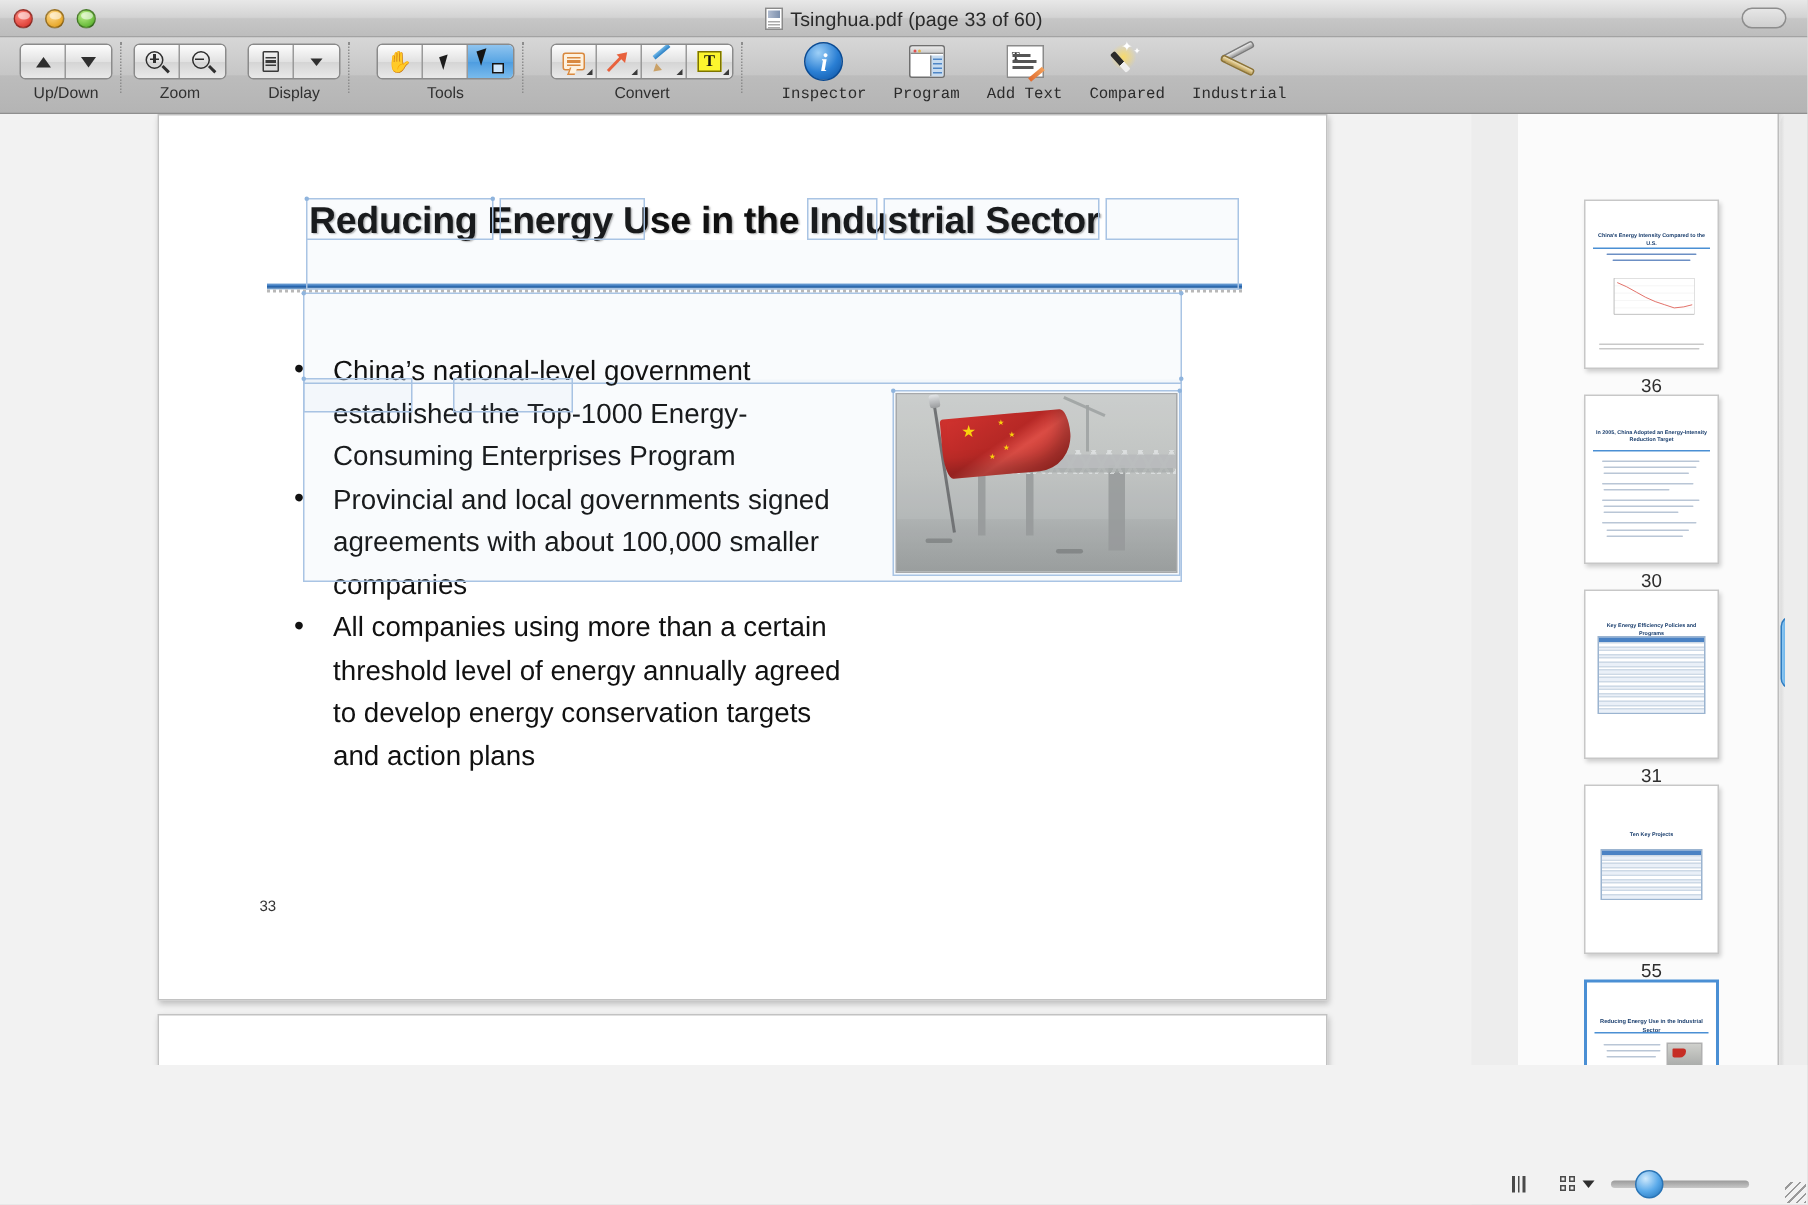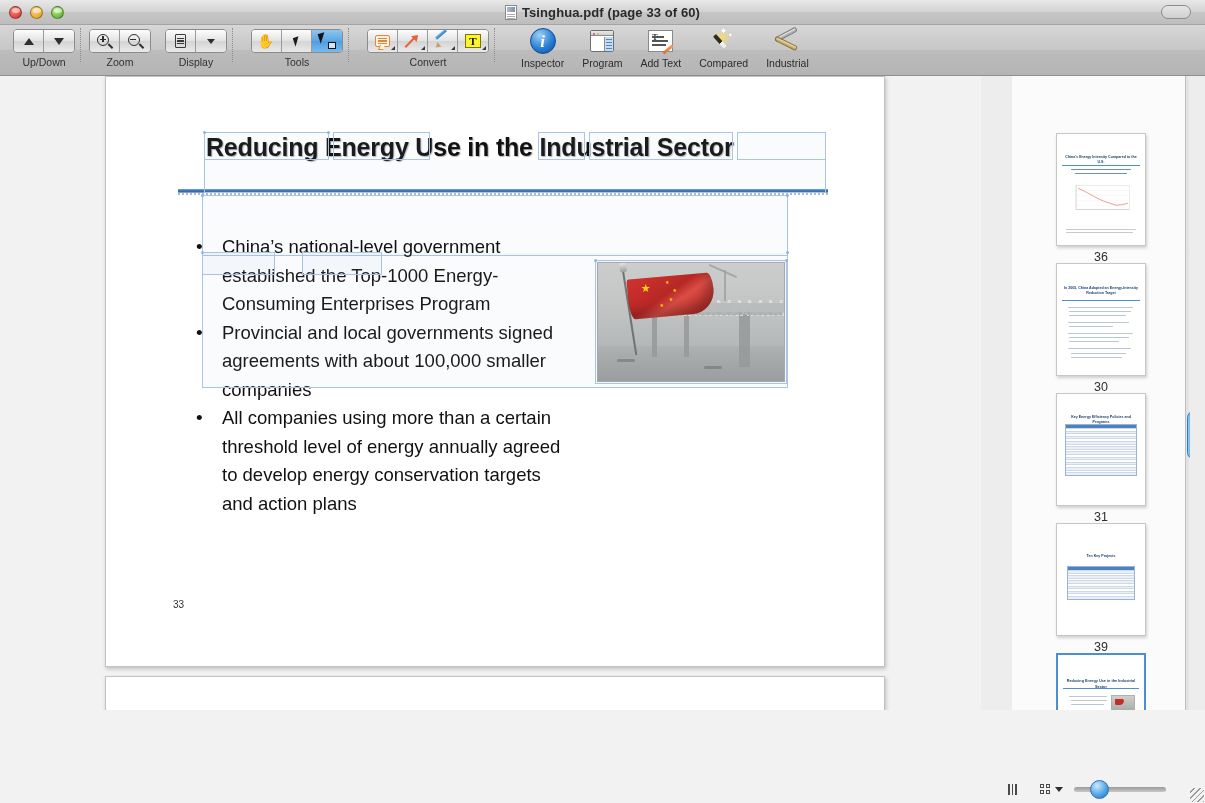--- a/index.html
+++ b/index.html
@@ -15,21 +15,21 @@
     width: 1205px; height: 803px;
     background: #d4d4d4;
   }
 
   
   .titlebar {
     position: absolute; left: 0; top: 0;
     width: 1205px; height: 25px;
     background: linear-gradient(to bottom, #e8e8e8 0%, #d3d3d3 48%, #c6c6c6 52%, #bdbdbd 100%);
     border-bottom: 1px solid #a3a3a3;
-    display: flex; align-items: center; font-weight: bold;
+    display: flex; align-items: center;
   }
   .win-buttons { display: flex; gap: 8px; margin-left: 9px; }
   .win-dot {
     width: 13px; height: 13px; border-radius: 50%;
     border: 1px solid rgba(0,0,0,.35);
     position: relative;
   }
   .win-dot::after{
     content:""; position:absolute; left:2px; top:1px; width:8px; height:5px;
     border-radius:50%; background:rgba(255,255,255,.55);
@@ -190,21 +190,21 @@
     width:16px;height:14px;background:#fcf52e;border:1px solid #7d7400;
     display:flex;align-items:center;justify-content:center;
     font-weight:bold;font-size:11px;color:#111;font-family:"Liberation Serif",serif;
   }
 
   .big-btn {
     display:flex; flex-direction:column; align-items:center;
     padding: 0 9px; padding-top:2px; cursor: default;
   }
   .bb-icon { height: 28px; display:flex; align-items:center; justify-content:center; }
-  .bb-label { font-size: 10.5px; color:#2b2b2b; margin-top:2px; white-space:nowrap; }
+  .bb-label { font-size: 10.5px; color:#2b2b2b; margin-top:2px; white-space:nowrap;font-family:Liberation Mono, monospace; }
 
   .info-ic {
     width:26px;height:26px;border-radius:50%;
     background: radial-gradient(circle at 36% 26%, #9ed0f7 0%, #2a7fd4 55%, #0b4f9e 100%);
     border:1px solid #0a4a92; color:#fff; font-style:italic; font-weight:bold;
     font-family:"Liberation Serif",serif; font-size:17px;
     display:flex;align-items:center;justify-content:center; line-height:1;
   }
   .sidebar-ic {
     width:24px;height:22px;border:1px solid #6f6f6f;background:#fff;border-radius:2px;
@@ -811,21 +811,21 @@
               <div class="row"></div>
             <div class="row alt"></div>
               <div class="row"></div>
               <div class="row alt"></div>
               <div class="row"></div>
             <div class="row alt"></div>
               <div class="row"></div>
               <div class="row alt"></div>
           </div>
         </div>
-        <div class="thumb-num">39</div>
+        <div class="thumb-num">55</div>
       </div>
 
       <div class="thumb-item" style="top:577px;">
         <div class="thumb-card selected" style="height:113px;">
           <div class="mt-title" style="top:24px;font-size:3.8px;">Reducing Energy Use in the Industrial Sector</div>
           <div class="mt-rule" style="top:33px;"></div>
           <div class="mt-line" style="left:13%;top:41px;width:44%;"></div>
           <div class="mt-line" style="left:15%;top:45px;width:42%;"></div>
           <div class="mt-line" style="left:15%;top:49px;width:38%;"></div>
           <div class="mt-line" style="left:13%;top:56px;width:44%;"></div>

